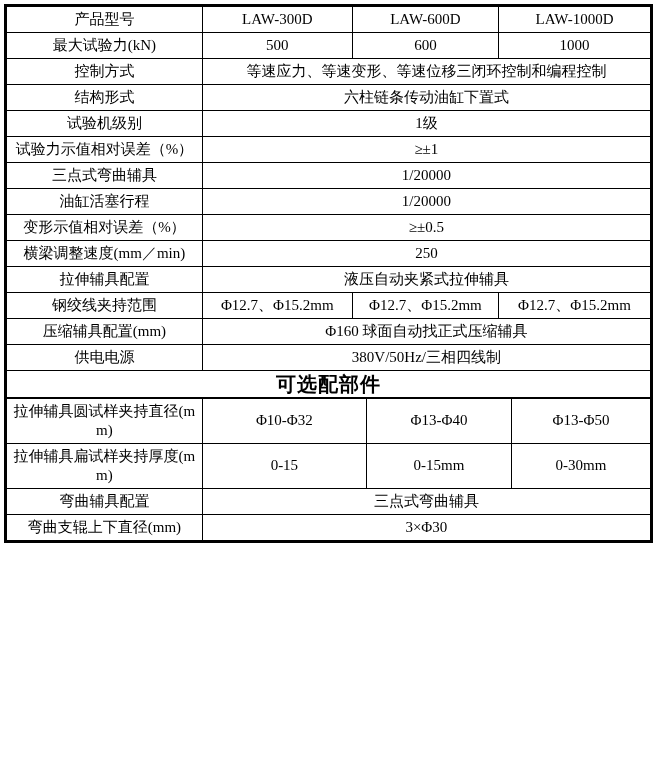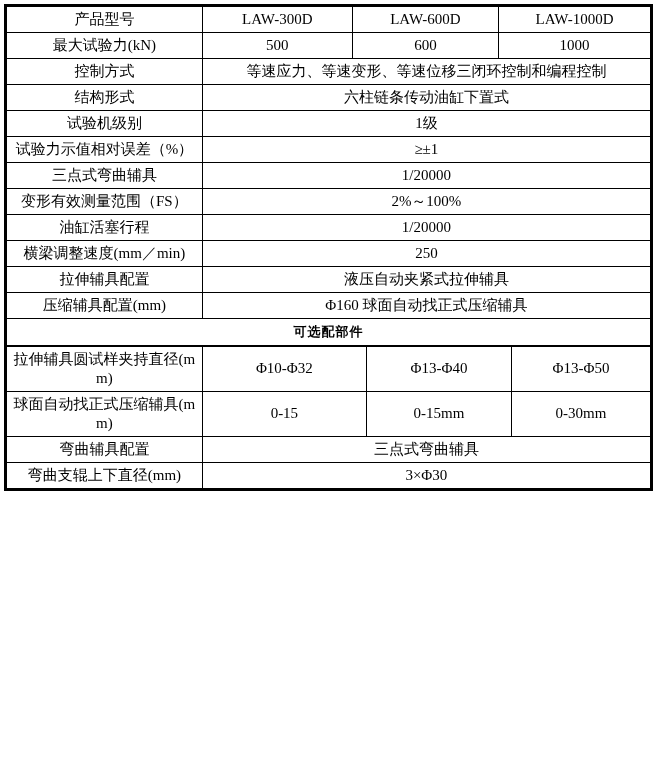--- a/index.html
+++ b/index.html
@@ -33,21 +33,21 @@
     height:25px;
     padding:0 3px;
     overflow:hidden;
     word-break:break-all;
   }
   table.spec tr.tall td{
     height:44px;
   }
   table.spec td.section{
     font-weight:bold;
-    font-size:13px;
+    font-size:20px;
     height:26px;
     letter-spacing:1px;
   }
   
   table.spec-main col.c0{width:30.4%;}
   table.spec-main col.c1{width:23.3%;}
   table.spec-main col.c2{width:22.7%;}
   table.spec-main col.c3{width:23.6%;}
   
   table.spec-opt col.c0{width:30.4%;}
@@ -95,38 +95,48 @@
         </tr>
         <tr>
           <td>试验力示值相对误差（%）</td>
           <td colspan="3">≥±1</td>
         </tr>
         <tr>
           <td>三点式弯曲辅具</td>
           <td colspan="3">1/20000</td>
         </tr>
         <tr>
-          <td>变形有效测量范围（FS）</td>
-          <td colspan="3">2%～100%</td>
+          <td>油缸活塞行程</td>
+          <td colspan="3">1/20000</td>
         </tr>
         <tr>
-          <td>油缸活塞行程</td>
-          <td colspan="3">1/20000</td>
+          <td>变形示值相对误差（%）</td>
+          <td colspan="3">≥±0.5</td>
         </tr>
         <tr>
           <td>横梁调整速度(mm／min)</td>
           <td colspan="3">250</td>
         </tr>
         <tr>
           <td>拉伸辅具配置</td>
           <td colspan="3">液压自动夹紧式拉伸辅具</td>
         </tr>
         <tr>
+          <td>钢绞线夹持范围</td>
+          <td>Φ12.7、Φ15.2mm</td>
+          <td>Φ12.7、Φ15.2mm</td>
+          <td>Φ12.7、Φ15.2mm</td>
+        </tr>
+        <tr>
           <td>压缩辅具配置(mm)</td>
           <td colspan="3">Φ160 球面自动找正式压缩辅具</td>
+        </tr>
+        <tr>
+          <td>供电电源</td>
+          <td colspan="3">380V/50Hz/三相四线制</td>
         </tr>
         <tr>
           <td colspan="4" class="section">可选配部件</td>
         </tr>
       </tbody>
     </table>
 
     <table class="spec spec-opt">
       <colgroup>
           <col class="c0">
@@ -135,21 +145,21 @@
           <col class="c3">
         </colgroup>
       <tbody>
         <tr class="tall">
           <td>拉伸辅具圆试样夹持直径(mm)</td>
           <td>Φ10-Φ32</td>
           <td>Φ13-Φ40</td>
           <td>Φ13-Φ50</td>
         </tr>
         <tr class="tall">
-          <td>球面自动找正式压缩辅具(mm)</td>
+          <td>拉伸辅具扁试样夹持厚度(mm)</td>
           <td>0-15</td>
           <td>0-15mm</td>
           <td>0-30mm</td>
         </tr>
         <tr>
           <td>弯曲辅具配置</td>
           <td colspan="3">三点式弯曲辅具</td>
         </tr>
         <tr>
           <td>弯曲支辊上下直径(mm)</td>

